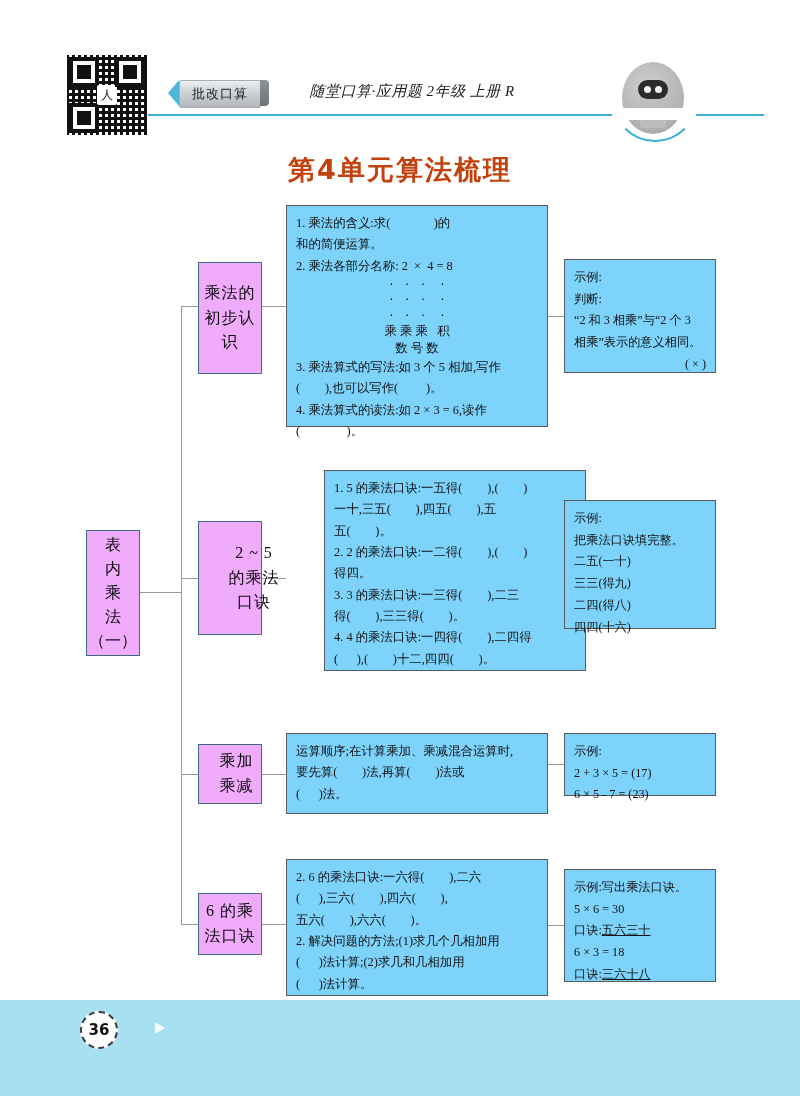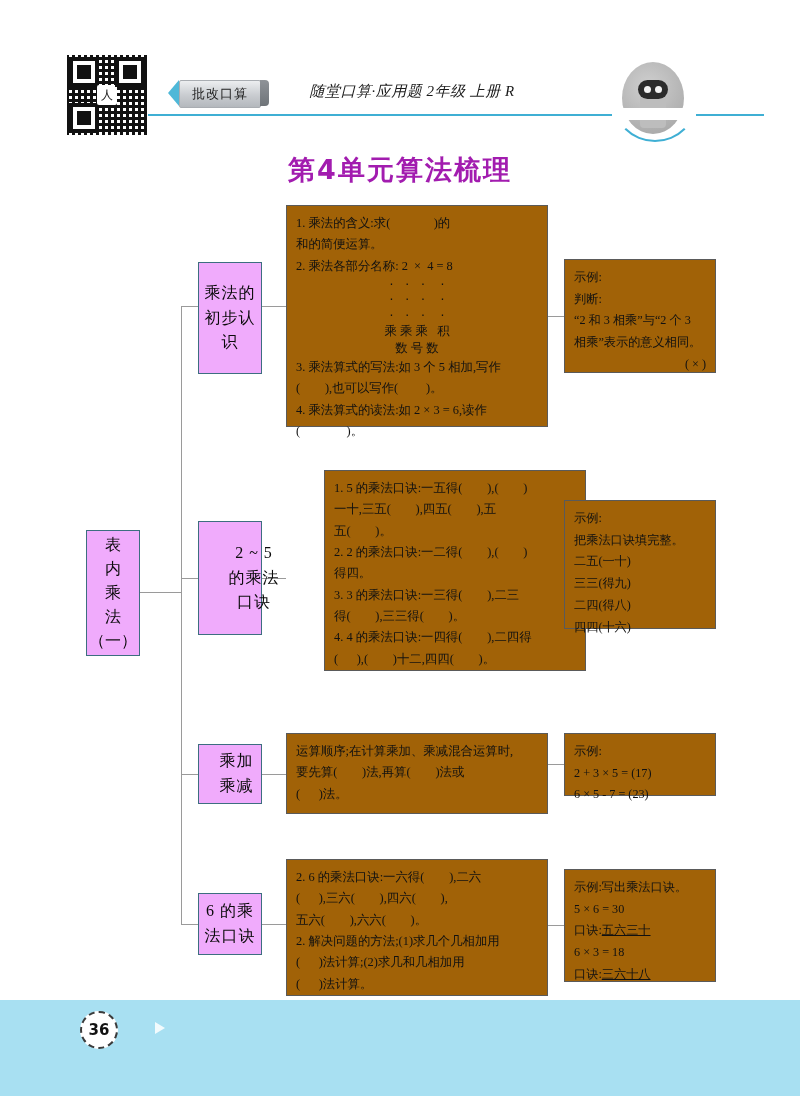--- a/index.html
+++ b/index.html
@@ -176,21 +176,21 @@
   
   .page-title {
     position: absolute;
     left: 0; top: 152px;
     width: 800px;
     text-align: center;
     font-family: "DejaVu Sans", sans-serif;
     font-weight: bold;
     font-size: 27px;
     letter-spacing: 2px;
-    color: #a21caf;
+    color: #c2410c;
   }
 
   
   .diagram {
     position: absolute;
     left: 0; top: 0;
     width: 800px; height: 1096px;
     pointer-events: none;
   }
   .conn {
@@ -221,21 +221,21 @@
     width: 54px; height: 126px;
     font-size: 16px;
     line-height: 1.5;
     letter-spacing: 0;
   }
 
   .box {
     position: absolute;
     border: 1px solid #5a5a5a;
     box-sizing: border-box;
-    background: #a16207;
+    background: #7dd3fc;
     font-family: "Liberation Serif", "DejaVu Serif", serif;
     color: #111;
     padding: 7px 9px 8px 9px;
   }
   .box .line {
     font-size: 12.4px;
     line-height: 1.72;
     white-space: pre;
     letter-spacing: 0;
   }

